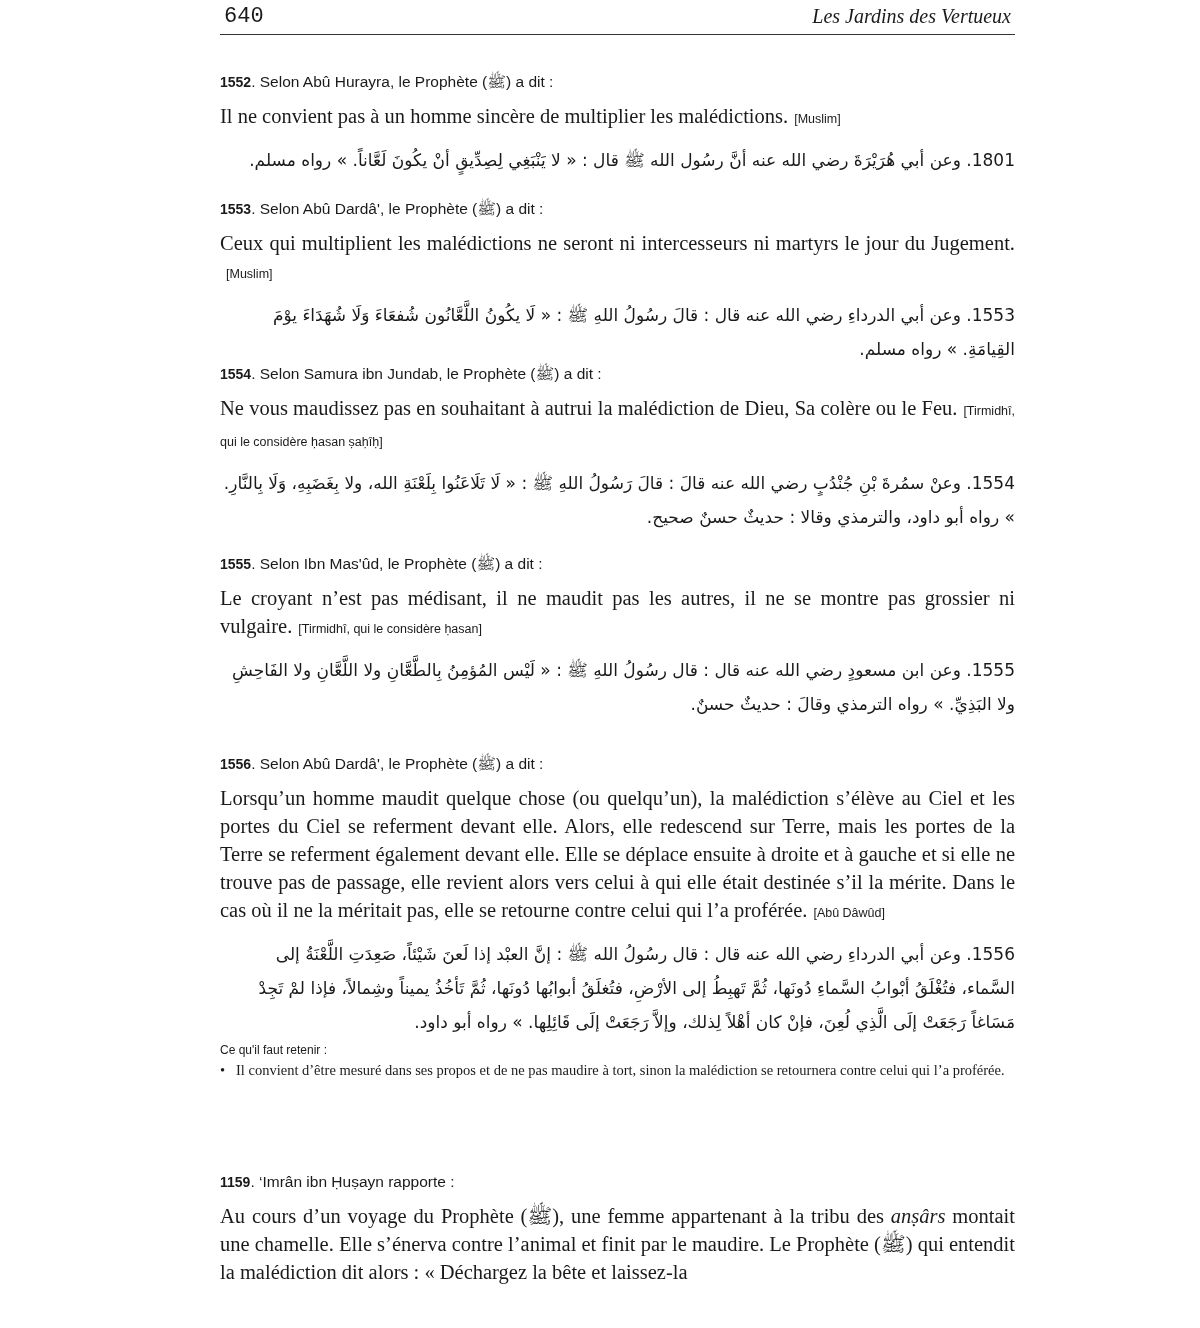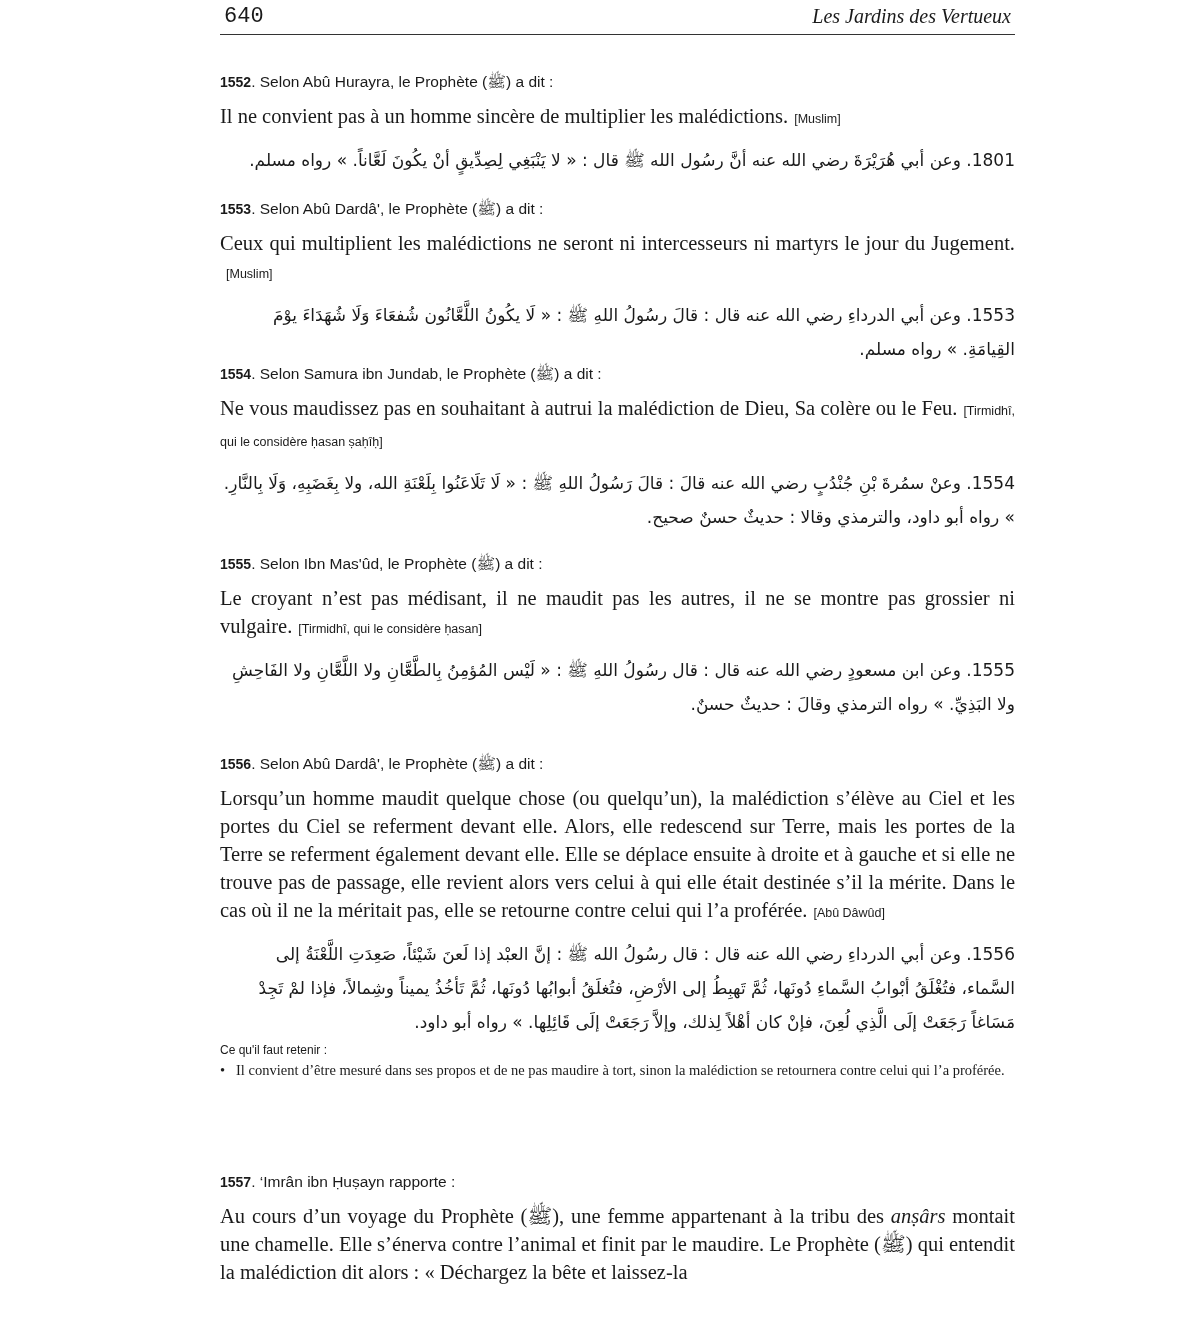--- a/index.html
+++ b/index.html
@@ -53,16 +53,16 @@
 
   <div class="hadith" style="top:754px">
     <div class="hhead"><span class="num">1556</span><span>. Selon Abû Dardâ', le Prophète (ﷺ) a dit :</span></div>
     <div class="fr"><span>Lorsqu’un homme maudit quelque chose (ou quelqu’un), la malédiction s’élève au Ciel et les portes du Ciel se referment devant elle. Alors, elle redescend sur Terre, mais les portes de la Terre se referment également devant elle. Elle se déplace ensuite à droite et à gauche et si elle ne trouve pas de passage, elle revient alors vers celui à qui elle était destinée s’il la mérite. Dans le cas où il ne la méritait pas, elle se retourne contre celui qui l’a proférée.</span><span class="src">[Abû Dâwûd]</span></div>
     <div class="ar">1556. وعن أبي الدرداءِ رضي الله عنه قال : قال رسُولُ الله ﷺ : إنَّ العبْد إذا لَعنَ شَيْئاً، صَعِدَتِ اللَّعْنَةُ إلى السَّماء، فتُغْلَقُ أبْوابُ السَّماءِ دُونَها، ثُمَّ تَهبِطُ إلى الأرْضِ، فتُغلَقُ أبوابُها دُونَها، ثُمَّ تَأخُذُ يميناً وشِمالاً، فإذا لمْ تَجِدْ مَسَاغاً رَجَعَتْ إلَى الَّذِي لُعِنَ، فإنْ كان أهْلاً لِذلك، وإلاَّ رَجَعَتْ إلَى قَائِلِها. » رواه أبو داود.</div>
     <div class="retenir-title">Ce qu'il faut retenir :</div>
     <div class="retenir-item"><span class="bullet">•</span><span>Il convient d’être mesuré dans ses propos et de ne pas maudire à tort, sinon la malédiction se retournera contre celui qui l’a proférée.</span></div>
   </div>
 
   <div class="hadith" style="top:1172px">
-    <div class="hhead"><span class="num">1557</span><span>. ‘Imrân ibn Ḥuṣayn rapporte :</span></div>
+    <div class="hhead"><span class="num">1159</span><span>. ‘Imrân ibn Ḥuṣayn rapporte :</span></div>
     <div class="fr"><span>Au cours d’un voyage du Prophète (ﷺ), une femme appartenant à la tribu des </span><em>anṣârs</em><span> montait une chamelle. Elle s’énerva contre l’animal et finit par le maudire. Le Prophète (ﷺ) qui entendit la malédiction dit alors : « Déchargez la bête et laissez-la</span></div>
   </div>
 </div>
 
 </body></html>

